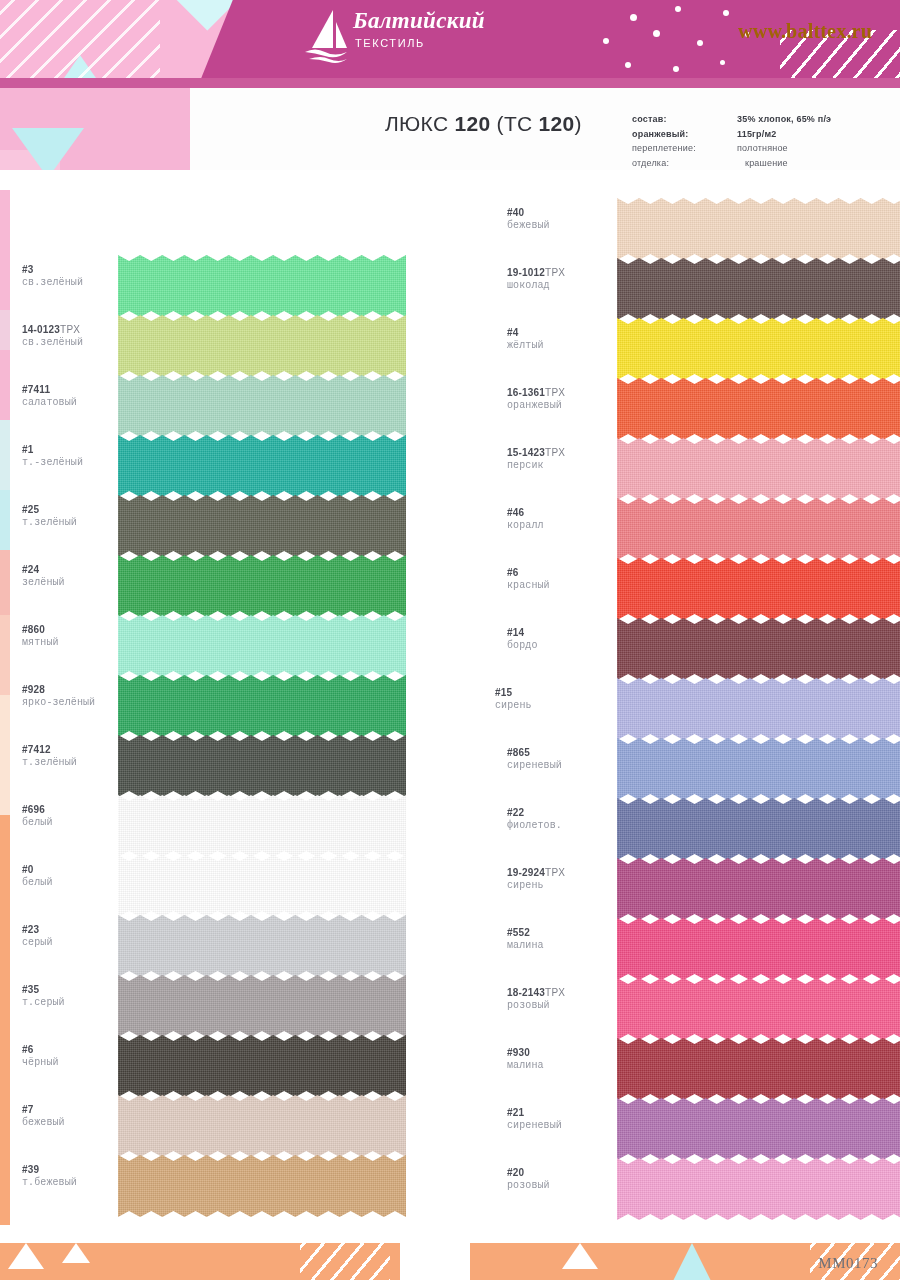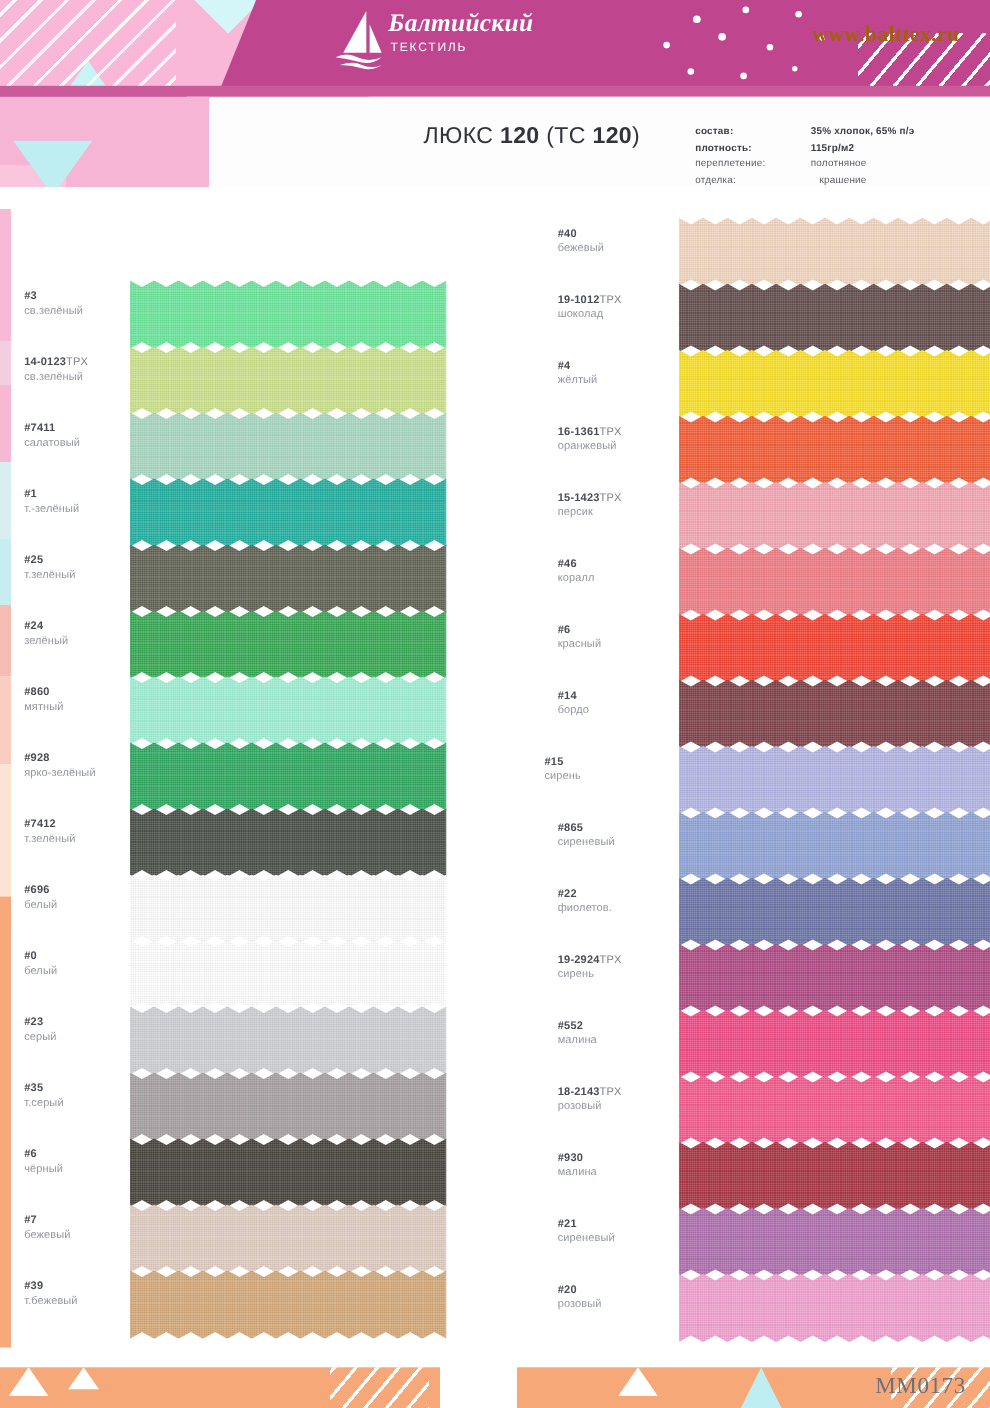--- a/index.html
+++ b/index.html
@@ -145,21 +145,21 @@
   .column { position:absolute; top:0; }
   #col-left  { left:0;   width:400px; }
   #col-right { left:485px; width:415px; }
   .label {
     position:absolute; left:12px; width:105px;
     font-size:10px; line-height:13px; color:#8d8f98;
   }
   #col-right .label { left:497px; }
   .code { font-weight:bold; color:#4a4c55; letter-spacing:.2px; display:block; }
   .code .suffix { font-weight:normal; color:#7d7f89; }
-  .name { display:block; color:#9396a0; letter-spacing:.1px; }
+  .name { display:block; color:#9396a0; letter-spacing:.1px;font-family:Liberation Mono, monospace; }
 
   .swatch {
     position:absolute; height:60px;
   }
   .swatch .fabric {
     width:100%; height:100%;
     background-image:
       repeating-linear-gradient(0deg, rgba(255,255,255,.10) 0 1px, rgba(0,0,0,.035) 1px 2px),
       repeating-linear-gradient(90deg, rgba(255,255,255,.09) 0 1px, rgba(0,0,0,.03) 1px 2px);
   }
@@ -168,21 +168,21 @@
     content:""; position:absolute; left:0; width:100%; height:6px;
   }
   .swatch::before { top:-5px; }
   .swatch::after  { bottom:-5px; }
 
   #footer-deco { position:absolute; left:0; top:1225px; width:900px; height:55px; overflow:hidden; }
   .f-orange { position:absolute; background:#f7a878; }
   .f-white-tri { position:absolute; width:0;height:0; }
   #doc-code {
     position:absolute; right:22px; bottom:8px;
-    font-family:"Liberation Serif", serif; font-size:21px; color:#6e7078;
+    font-family:"Liberation Serif", serif; font-size:15px; color:#6e7078;
     letter-spacing:.5px;
   }
 </style>
 </head>
 <body>
 
 <div id="banner">
   <div class="geo lightpink-bg"></div>
   <div class="geo cyan-circle"></div>
   <div class="geo pink-diag1"></div>
@@ -235,21 +235,21 @@
   <div id="article-title">
     <span>ЛЮКС </span><b>120</b><span> (ТС </span><b>120</b><span>)</span>
   </div>
 
   <div id="specs">
       <div class="spec-row b">
         <span class="spec-key">состав:</span>
         <span class="spec-val">35% хлопок, 65% п/э</span>
       </div>
       <div class="spec-row b">
-        <span class="spec-key">плотность:</span>
+        <span class="spec-key">оранжевый:</span>
         <span class="spec-val">115гр/м2</span>
       </div>
       <div class="spec-row">
         <span class="spec-key">переплетение:</span>
         <span class="spec-val">полотняное</span>
       </div>
       <div class="spec-row">
         <span class="spec-key">отделка:</span>
         <span class="spec-val indent">крашение</span>
       </div>

